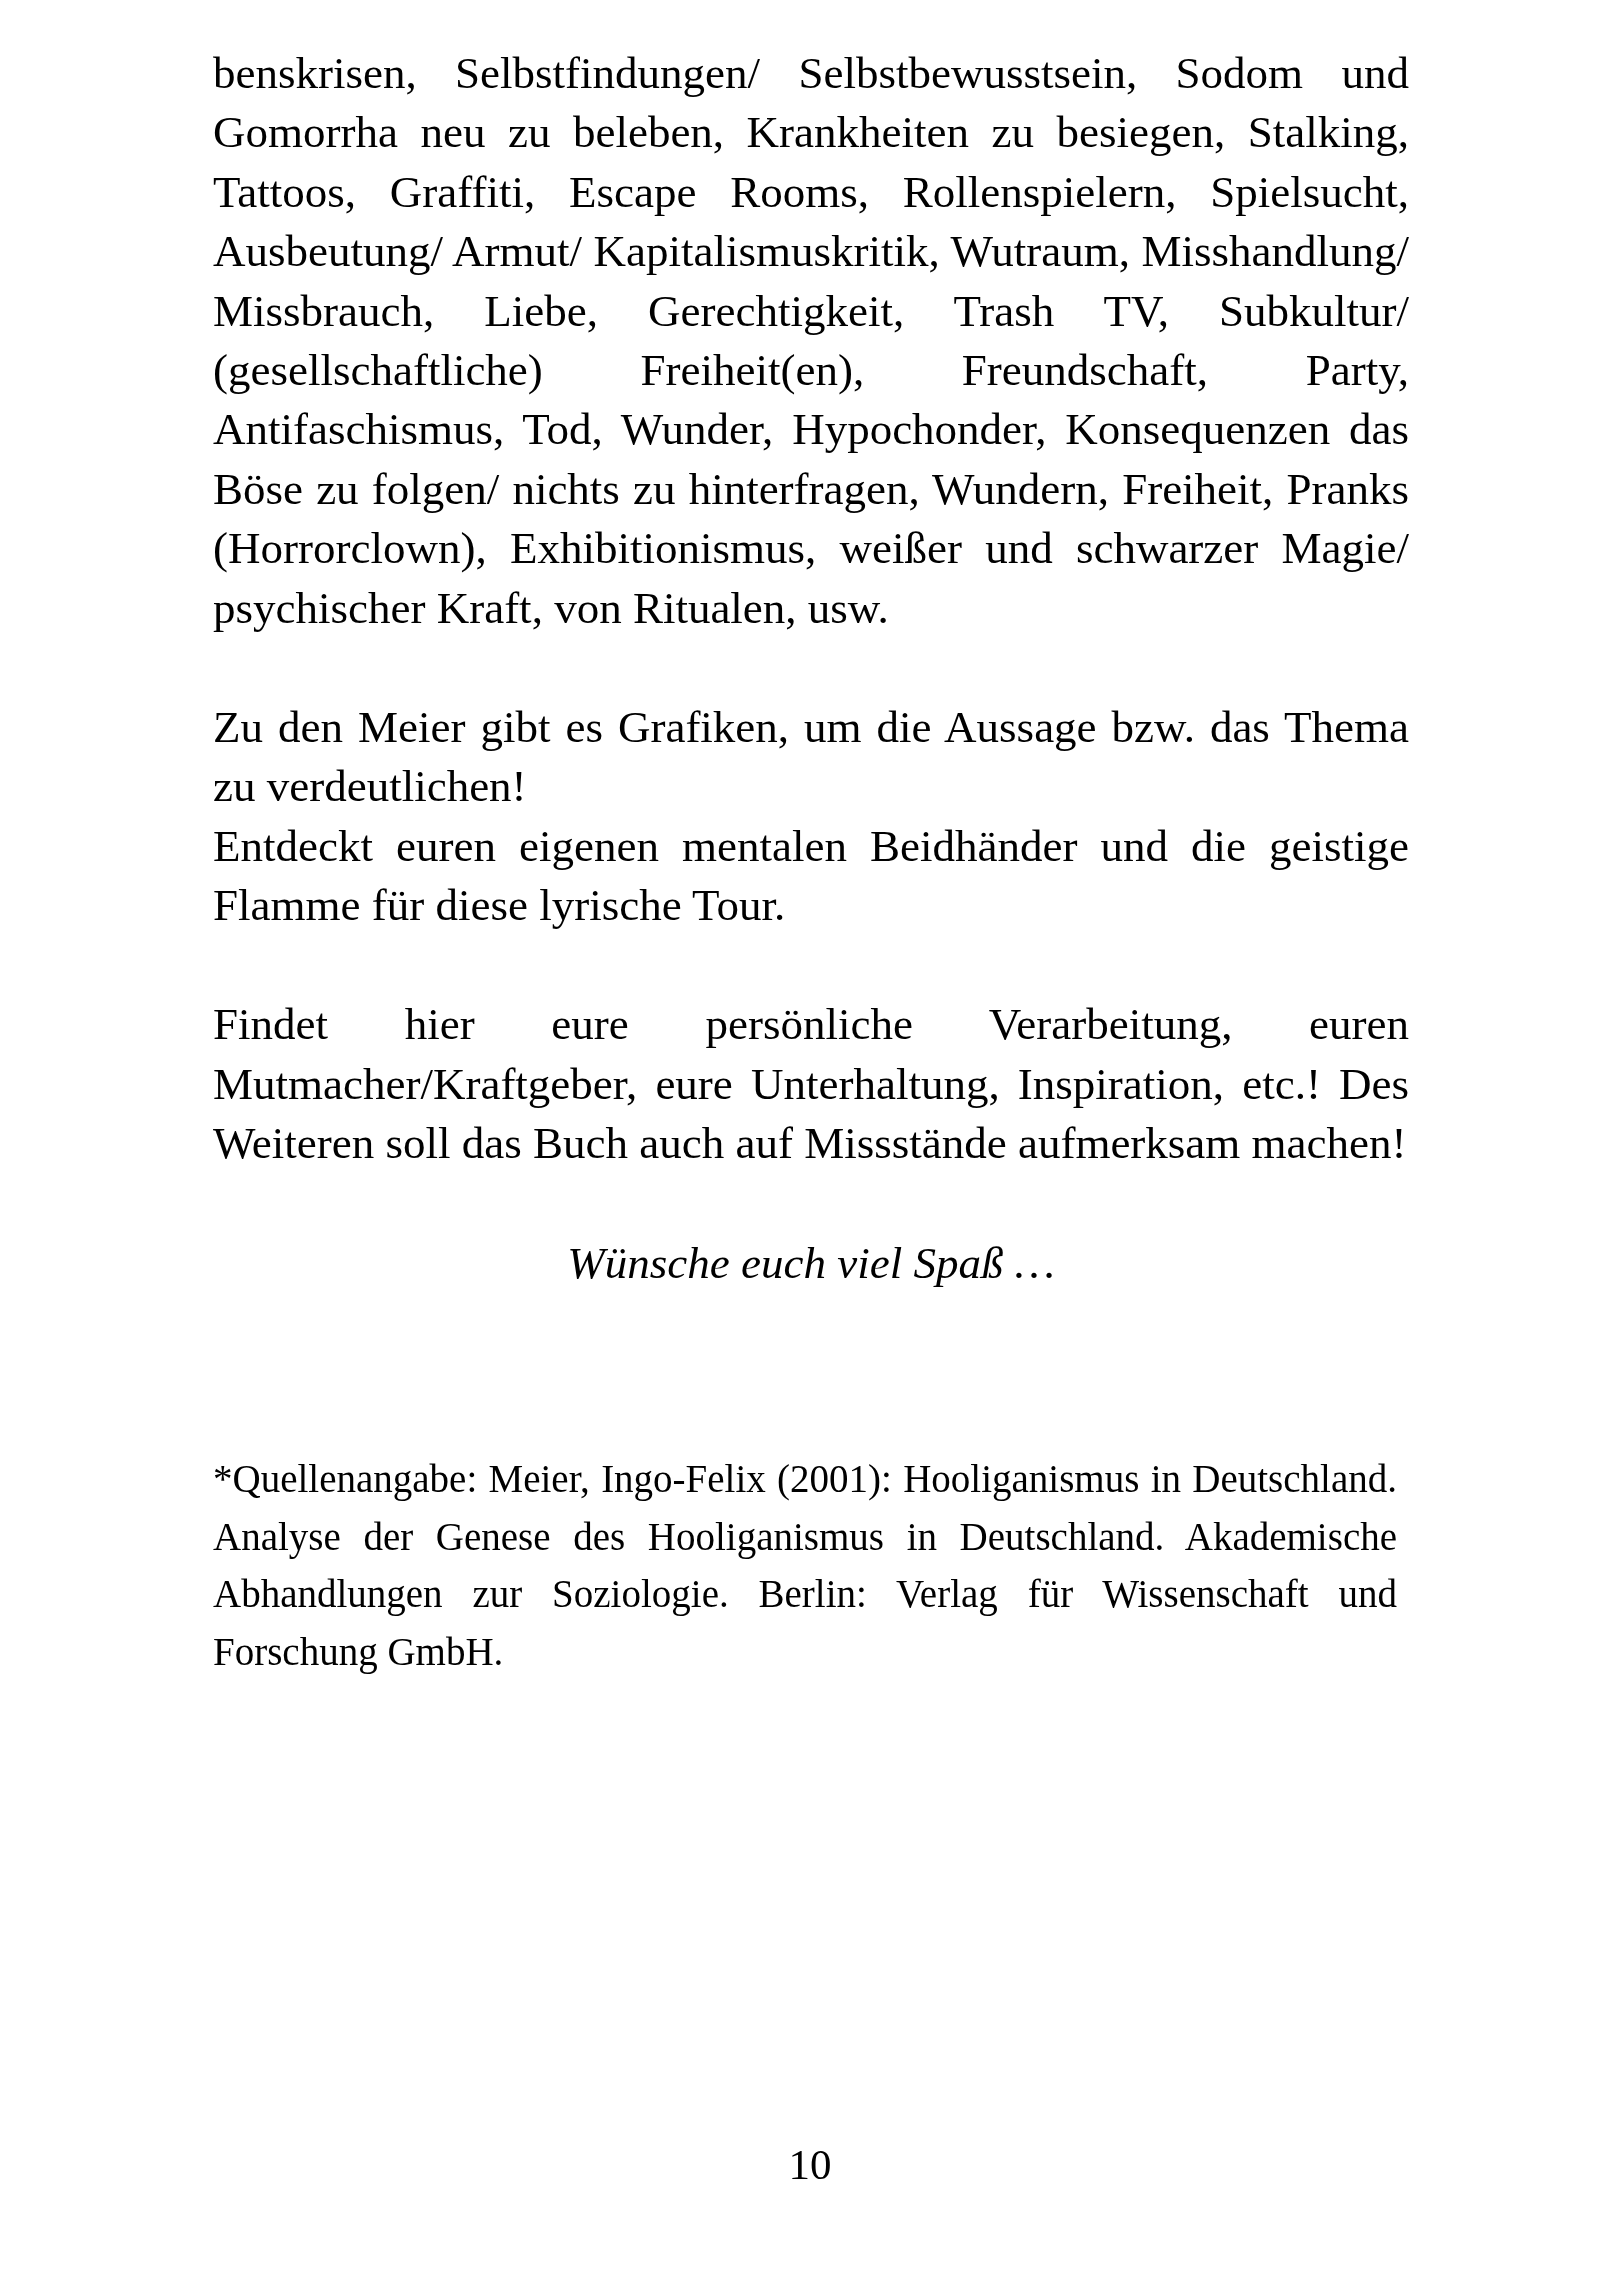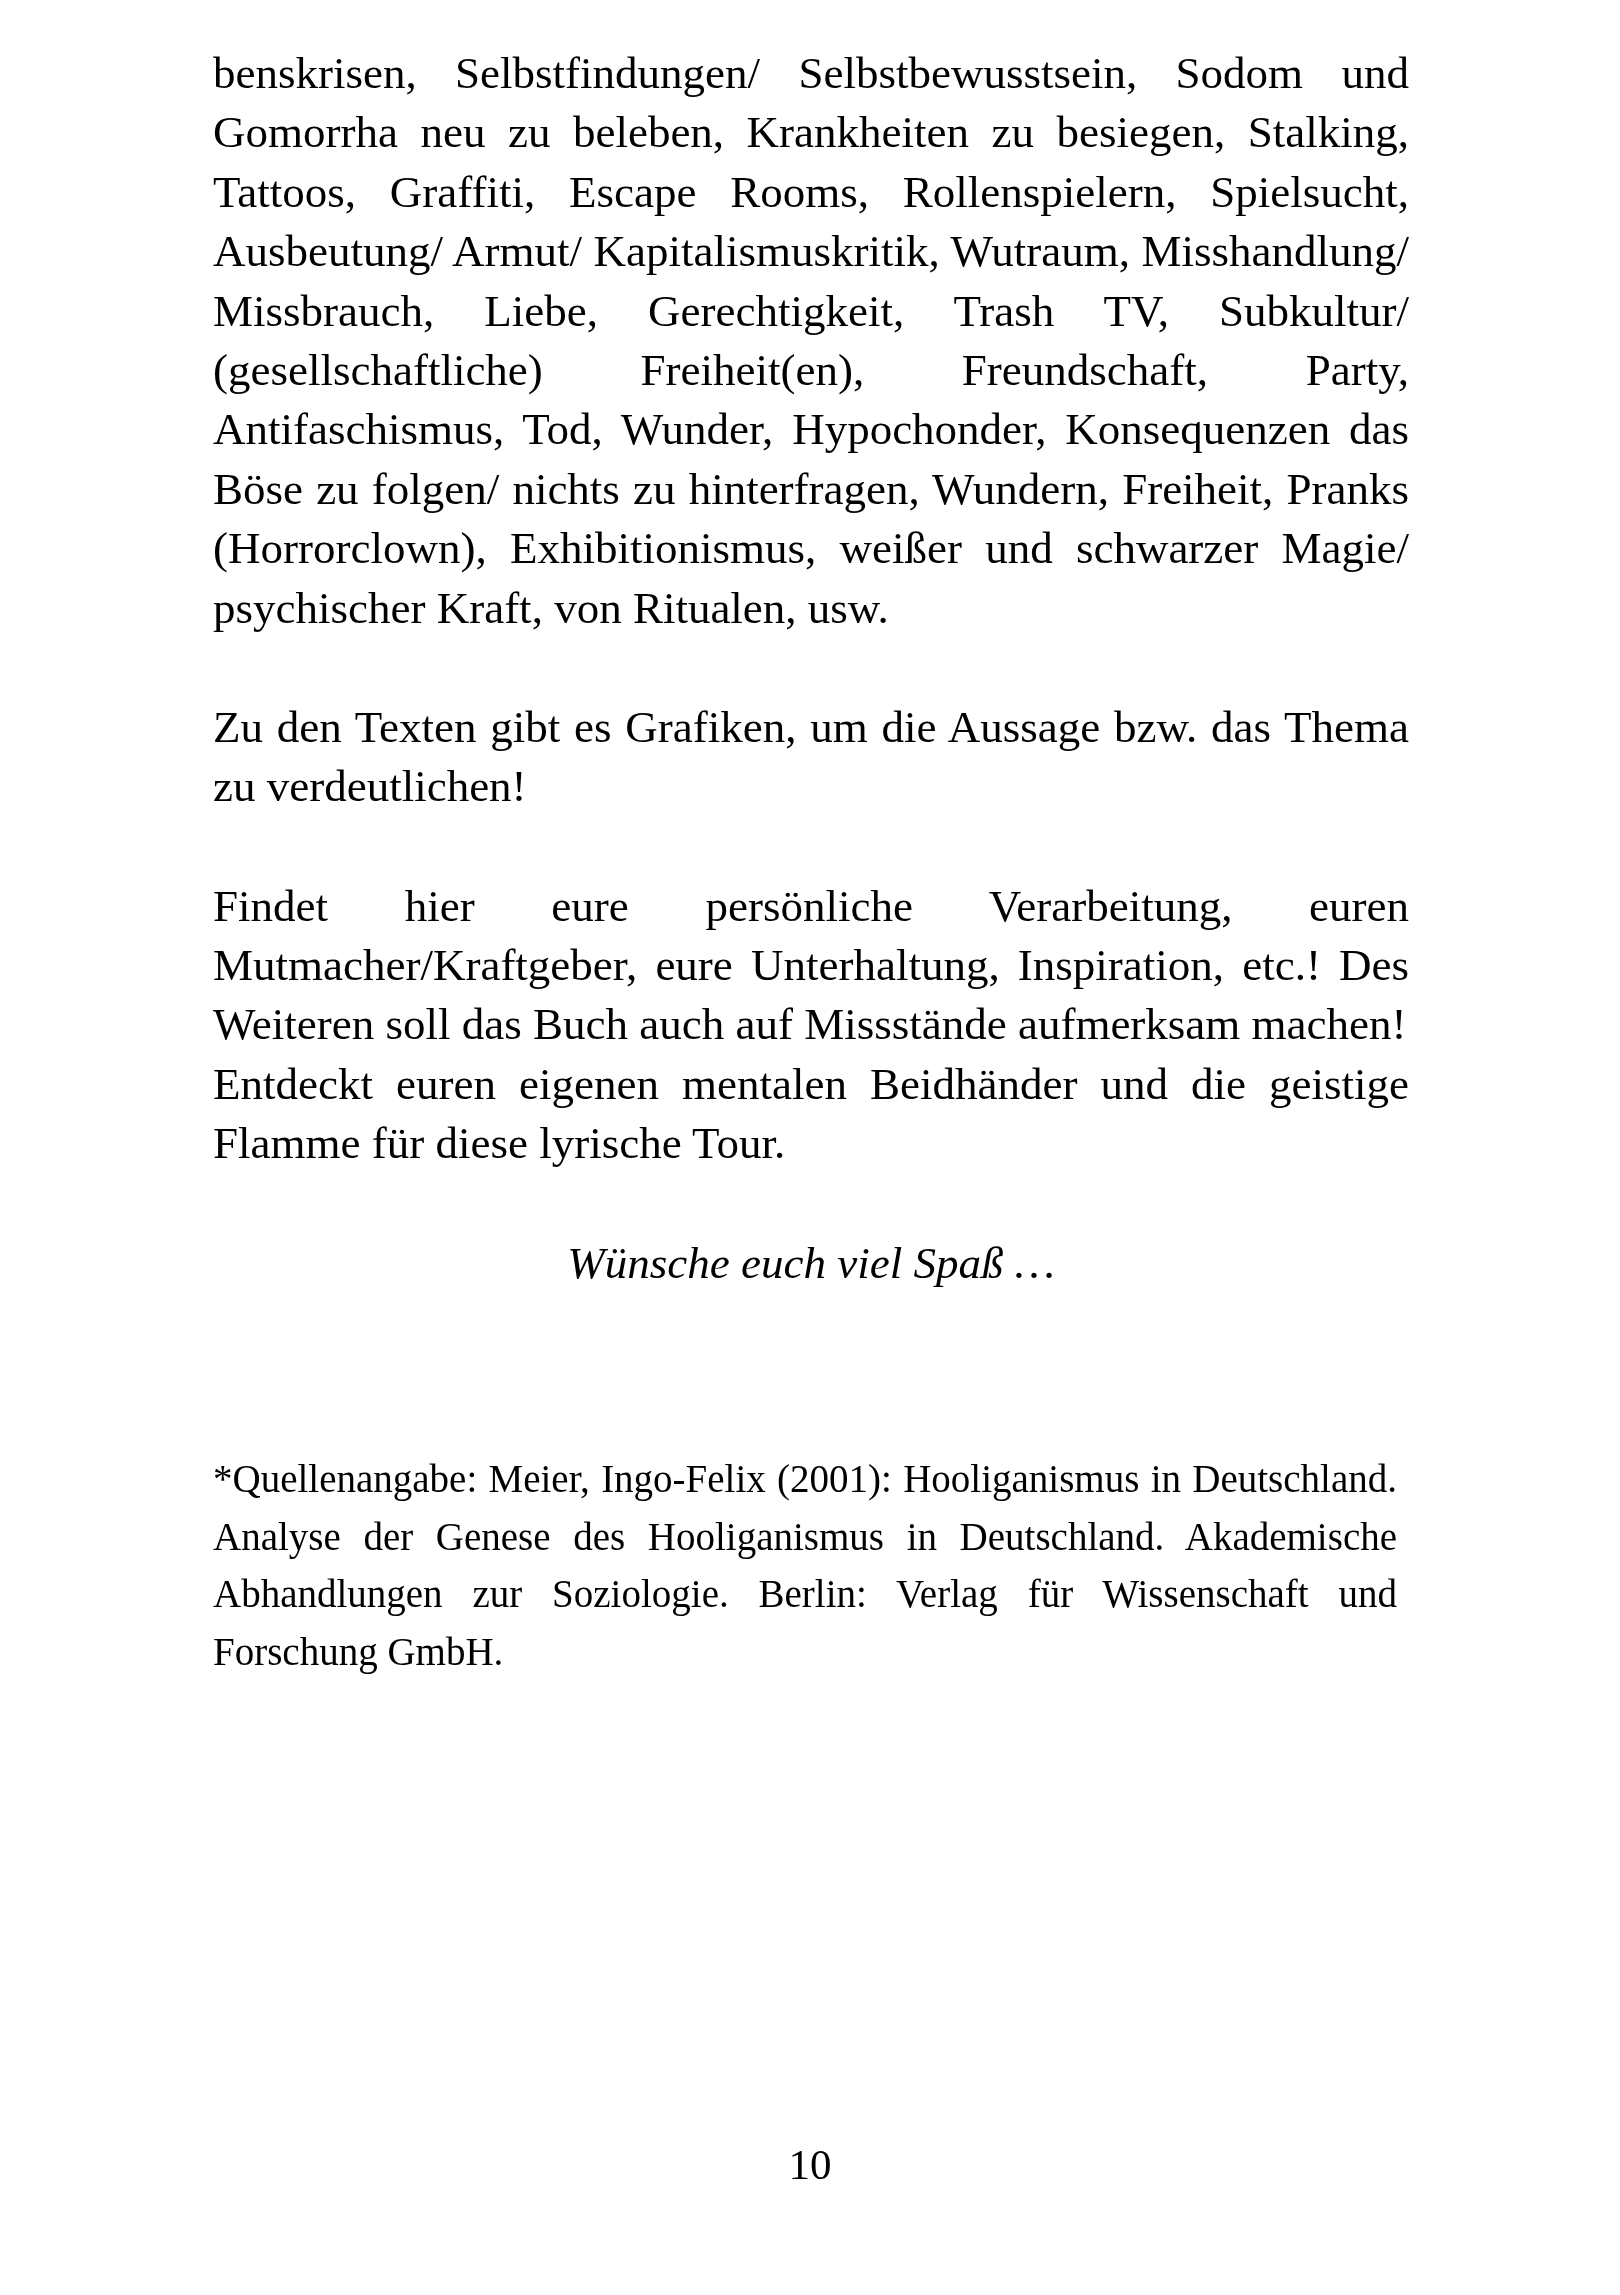--- a/index.html
+++ b/index.html
@@ -54,21 +54,21 @@
     font-size: 43px;
     line-height: 1;
   }
 </style>
 </head>
 <body>
 
 <div class="page">
   <div>
     <p class="body-para">benskrisen, Selbstfindungen/ Selbstbewusstsein, Sodom und Gomorrha neu zu beleben, Krankheiten zu besiegen, Stalking, Tattoos, Graffiti, Escape Rooms, Rollenspielern, Spielsucht, Ausbeutung/ Armut/ Kapitalismuskritik, Wutraum, Misshandlung/ Missbrauch, Liebe, Gerechtigkeit, Trash TV, Subkultur/ (gesellschaftliche) Freiheit(en), Freundschaft, Party, Antifaschismus, Tod, Wunder, Hypochonder, Konsequenzen das Böse zu folgen/ nichts zu hinterfragen, Wundern, Freiheit, Pranks (Horrorclown), Exhibitionismus, weißer und schwarzer Magie/ psychischer Kraft, von Ritualen, usw.</p>
-    <p class="body-para gap-before">Zu den Texten gibt es Grafiken, um die Aussage bzw. das Thema zu verdeutlichen!</p>
+    <p class="body-para gap-before">Zu den Meier gibt es Grafiken, um die Aussage bzw. das Thema zu verdeutlichen!</p>
+    <p class="body-para">Entdeckt euren eigenen mentalen Beidhänder und die geistige Flamme für diese lyrische Tour.</p>
     <p class="body-para gap-before">Findet hier eure persönliche Verarbeitung, euren Mutmacher/Kraftgeber, eure Unterhaltung, Inspiration, etc.! Des Weiteren soll das Buch auch auf Missstände aufmerksam machen!</p>
-    <p class="body-para">Entdeckt euren eigenen mentalen Beidhänder und die geistige Flamme für diese lyrische Tour.</p>
     <p class="body-para italic gap-before">Wünsche euch viel Spaß …</p>
     <p class="footnote">*Quellenangabe: Meier, Ingo-Felix (2001): Hooliganismus in Deutschland. Analyse der Genese des Hooliganismus in Deutschland. Akademische Abhandlungen zur Soziologie. Berlin: Verlag für Wissenschaft und Forschung GmbH.</p>
   </div>
   <div class="pagenum">10</div>
 </div>
 
 
 </body></html>

